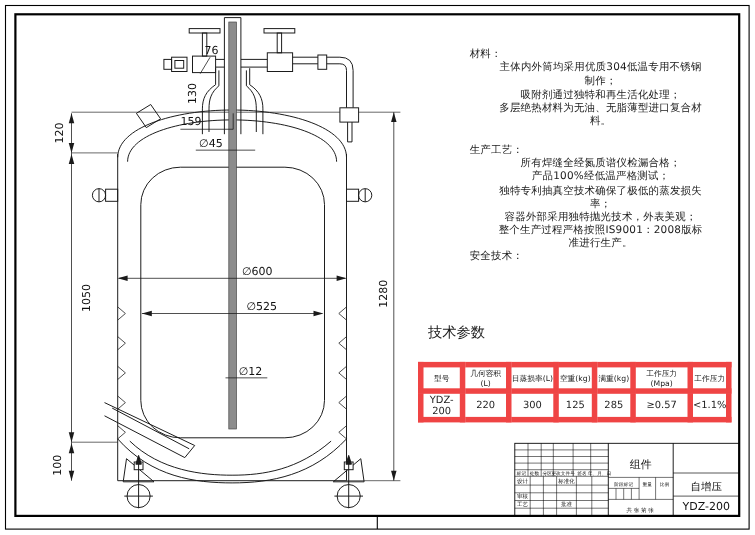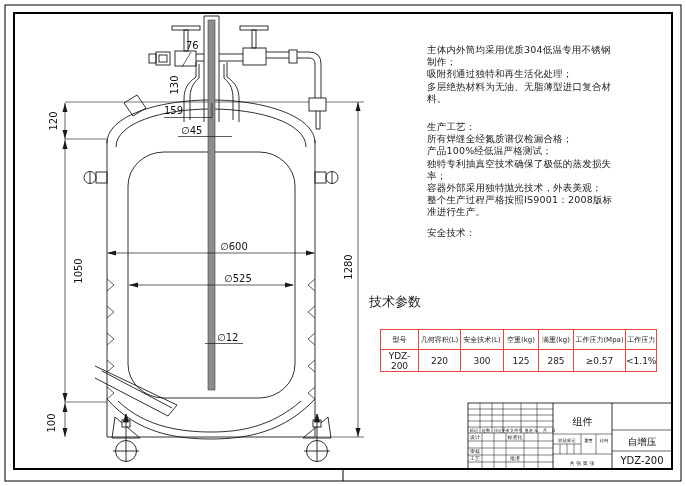--- a/index.html
+++ b/index.html
@@ -3,25 +3,25 @@
 <meta charset="utf-8">
 <style>
   html,body{margin:0;padding:0;background:#fff;}
   body{width:686px;height:486px;position:relative;overflow:hidden;
        font-family:"DejaVu Sans",sans-serif;color:#1a1a1a;}
   svg{position:absolute;left:0;top:0;}
   svg text{font-family:"DejaVu Sans",sans-serif;fill:#111;}
   .dim{font-size:10px;}
   .note{position:absolute;left:427px;width:238px;font-size:9.5px;
         line-height:12.2px;letter-spacing:.2px;color:#1a1a1a;}
-  .note .body{white-space:pre-line;}
-  .params-heading{position:absolute;left:369px;top:293px;font-size:13px;}
+  .note .body{white-space:pre-line;text-align:center;}
+  .params-heading{position:absolute;left:389px;top:293px;font-size:13px;}
   table.params{position:absolute;left:380px;top:329px;border-collapse:collapse;
         table-layout:fixed;text-align:center;}
-  table.params td{border:1px solid #ef4444;padding:0;overflow:hidden;margin-top:48px;}
+  table.params td{border:5px solid #ef4444;padding:0;overflow:hidden;margin-top:48px;}
   table.params tr.hd td{height:19px;font-size:7px;}
   table.params tr.dt td{height:21px;font-size:9px;}
 </style>
 </head>
 <body>
 
 <svg width="686" height="486" viewBox="0 0 686 486">
 
   <g stroke="#000" fill="none">
     <rect x="5" y="5" width="676" height="476" stroke-width="1"></rect>
@@ -154,27 +154,28 @@
       <text x="604" y="441.5" font-size="4.3" text-anchor="middle">比例</text>
       <text x="582" y="465" font-size="5" text-anchor="middle">共 张 第 张</text>
       <text x="582.5" y="425" font-size="10" text-anchor="middle">组件</text>
       <text x="642" y="445" font-size="9.5" text-anchor="middle">自增压</text>
       <text x="642" y="464" font-size="10" text-anchor="middle">YDZ-200</text>
     </g>
   </g>
 </svg>
 
 <div class="note" style="top:44px">
+  <div>材料：</div>
   <div class="body">主体内外筒均采用优质304低温专用不锈钢
 制作；
 吸附剂通过独特和再生活化处理；
 多层绝热材料为无油、无脂薄型进口复合材
 料。</div>
 </div>
-<div class="note" style="top:121px">
+<div class="note" style="top:131px">
   <div>生产工艺：</div>
   <div class="body">所有焊缝全经氮质谱仪检漏合格；
 产品100%经低温严格测试；
 独特专利抽真空技术确保了极低的蒸发损失
 率；
 容器外部采用独特抛光技术，外表美观；
 整个生产过程严格按照IS9001：2008版标
 准进行生产。</div>
 </div>
 <div class="note" style="top:227px">
@@ -189,21 +190,21 @@
       <col style="width:43px">
     <col style="width:35px">
       <col style="width:35px">
       <col style="width:52px">
       <col style="width:30px">
   </colgroup>
   <tbody>
       <tr class="hd">
     <td>型号</td>
     <td>几何容积(L)</td>
-    <td>安全技术(L)</td>
+    <td>日蒸损率(L)</td>
     <td>空重(kg)</td>
     <td>满重(kg)</td>
     <td>工作压力(Mpa)</td>
     <td>工作压力</td>
   </tr>
   <tr class="dt">
     <td>YDZ-200</td>
     <td>220</td>
     <td>300</td>
     <td>125</td>

